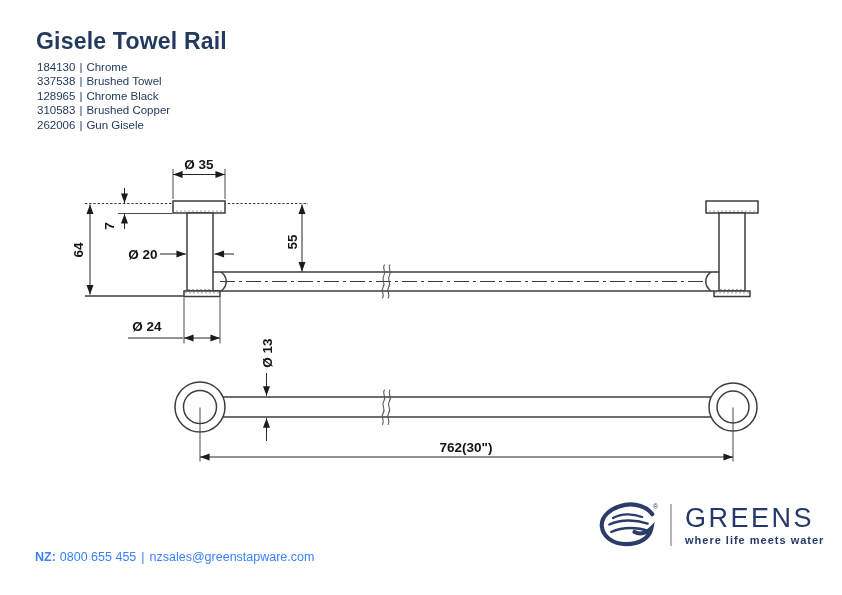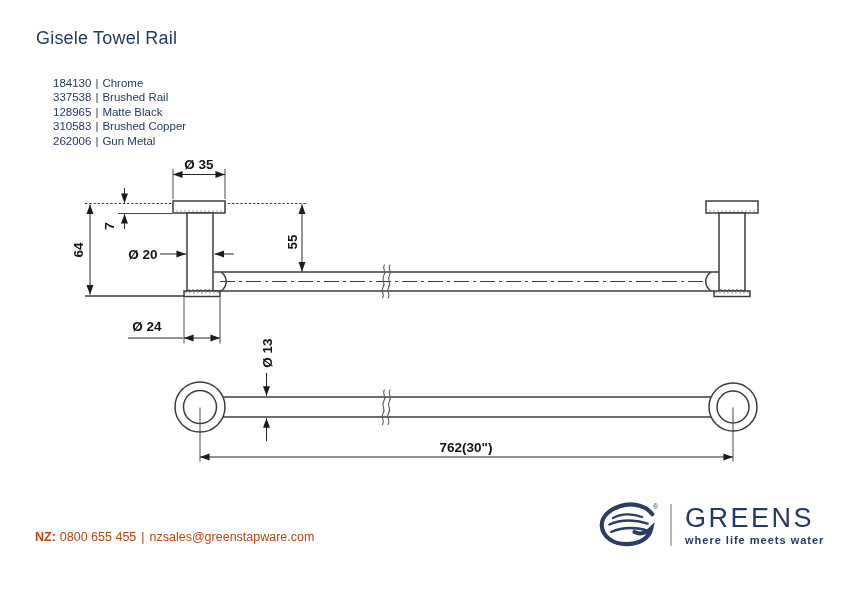--- a/index.html
+++ b/index.html
@@ -1,61 +1,61 @@
 <!DOCTYPE html>
 <html><head>
 <meta charset="utf-8">
 <style>
   html,body{margin:0;padding:0;background:#fff;}
   .page{position:relative;width:842px;height:595px;background:#fff;overflow:hidden;
         font-family:"Liberation Sans",sans-serif;}
-  .page-title{position:absolute;left:36px;top:28px;font-size:18px;font-weight:normal;
+  .page-title{position:absolute;left:36px;top:28px;font-size:23px;font-weight:bold;
         color:#233a5e;letter-spacing:.2px;}
-  .variants{position:absolute;left:37px;top:60px;margin:16px;padding:0;list-style:none;
+  .variants{position:absolute;left:37px;top:60px;margin:0;padding:0;list-style:none;
         font-size:11.5px;color:#233a5e;}
   .variants li{line-height:14.4px;white-space:nowrap;}
   .variants .sep{margin:0 4px;}
   .drawing{position:absolute;left:0;top:0;width:842px;height:595px;}
 
   
   .obj{stroke:#3d3d40;stroke-width:1.5;fill:none;}
   .objf{stroke:#3d3d40;stroke-width:1.5;fill:#fff;}
   .wall{stroke:#3a3a3a;stroke-width:1.2;stroke-dasharray:2.4 1.8;fill:none;}
   .cl{stroke:#3d3d40;stroke-width:1;stroke-dasharray:15 4 3 4;fill:none;}
   .hid{stroke:#9aa0a4;stroke-width:.9;stroke-dasharray:2 2;fill:none;}
   .dim{stroke:#262626;stroke-width:1;fill:none;}
   .ext{stroke:#4a4a4a;stroke-width:1;fill:none;}
   .brk{stroke:#55585c;stroke-width:1.1;fill:none;}
   .dimtxt{font:bold 13.5px "Liberation Sans",sans-serif;fill:#141414;}
 
-  .footer{position:absolute;left:35px;top:528px;font-size:12.5px;color:#c2410c;}
+  .footer{position:absolute;left:35px;top:548px;font-size:12.5px;color:#3b82f6;}
   .fline{line-height:18px;white-space:nowrap;}
   .fline .lbl{font-weight:bold;margin-right:4px;}
   .fline .sep2{margin:0 5px;}
 
   .logo{position:absolute;left:599px;top:502px;display:flex;align-items:center;}
   .logo-mark{position:relative;width:60px;height:46px;}
   .logo-mark .reg{position:absolute;left:54px;top:1px;font-size:7px;color:#2b3c68;}
   .logo-div{width:2px;height:42px;background:#b3b6ba;margin:0 13px 0 11px;}
   .brand-name{font-size:27px;font-weight:normal;letter-spacing:2.5px;color:#24386b;line-height:26px;}
   .brand-tag{font-size:11px;font-weight:bold;letter-spacing:1px;color:#24386b;margin-top:3px;text-align:left;}
 </style>
 </head>
 <body>
 
 <div class="page">
 
   <div class="page-title">Gisele Towel Rail</div>
 
   <ul class="variants">
     <li><span>184130</span><span class="sep">|</span><span>Chrome</span></li>
-    <li><span>337538</span><span class="sep">|</span><span>Brushed Rail</span></li>
-    <li><span>128965</span><span class="sep">|</span><span>Matte Black</span></li>
+    <li><span>337538</span><span class="sep">|</span><span>Brushed Towel</span></li>
+    <li><span>128965</span><span class="sep">|</span><span>Chrome Black</span></li>
     <li><span>310583</span><span class="sep">|</span><span>Brushed Copper</span></li>
-    <li><span>262006</span><span class="sep">|</span><span>Gun Metal</span></li>
+    <li><span>262006</span><span class="sep">|</span><span>Gun Gisele</span></li>
   </ul>
 
   <svg class="drawing" viewBox="0 0 842 595">
     <defs>
       <marker id="ah" viewBox="0 0 10 8" markerWidth="11" markerHeight="9" refX="9.3" refY="4" orient="auto-start-reverse" markerUnits="userSpaceOnUse">
         <path d="M0.6,0.8 L9.3,4 L0.6,7.2 Z" fill="#1c1c1c"></path>
       </marker>
     </defs>
 
     <g>

